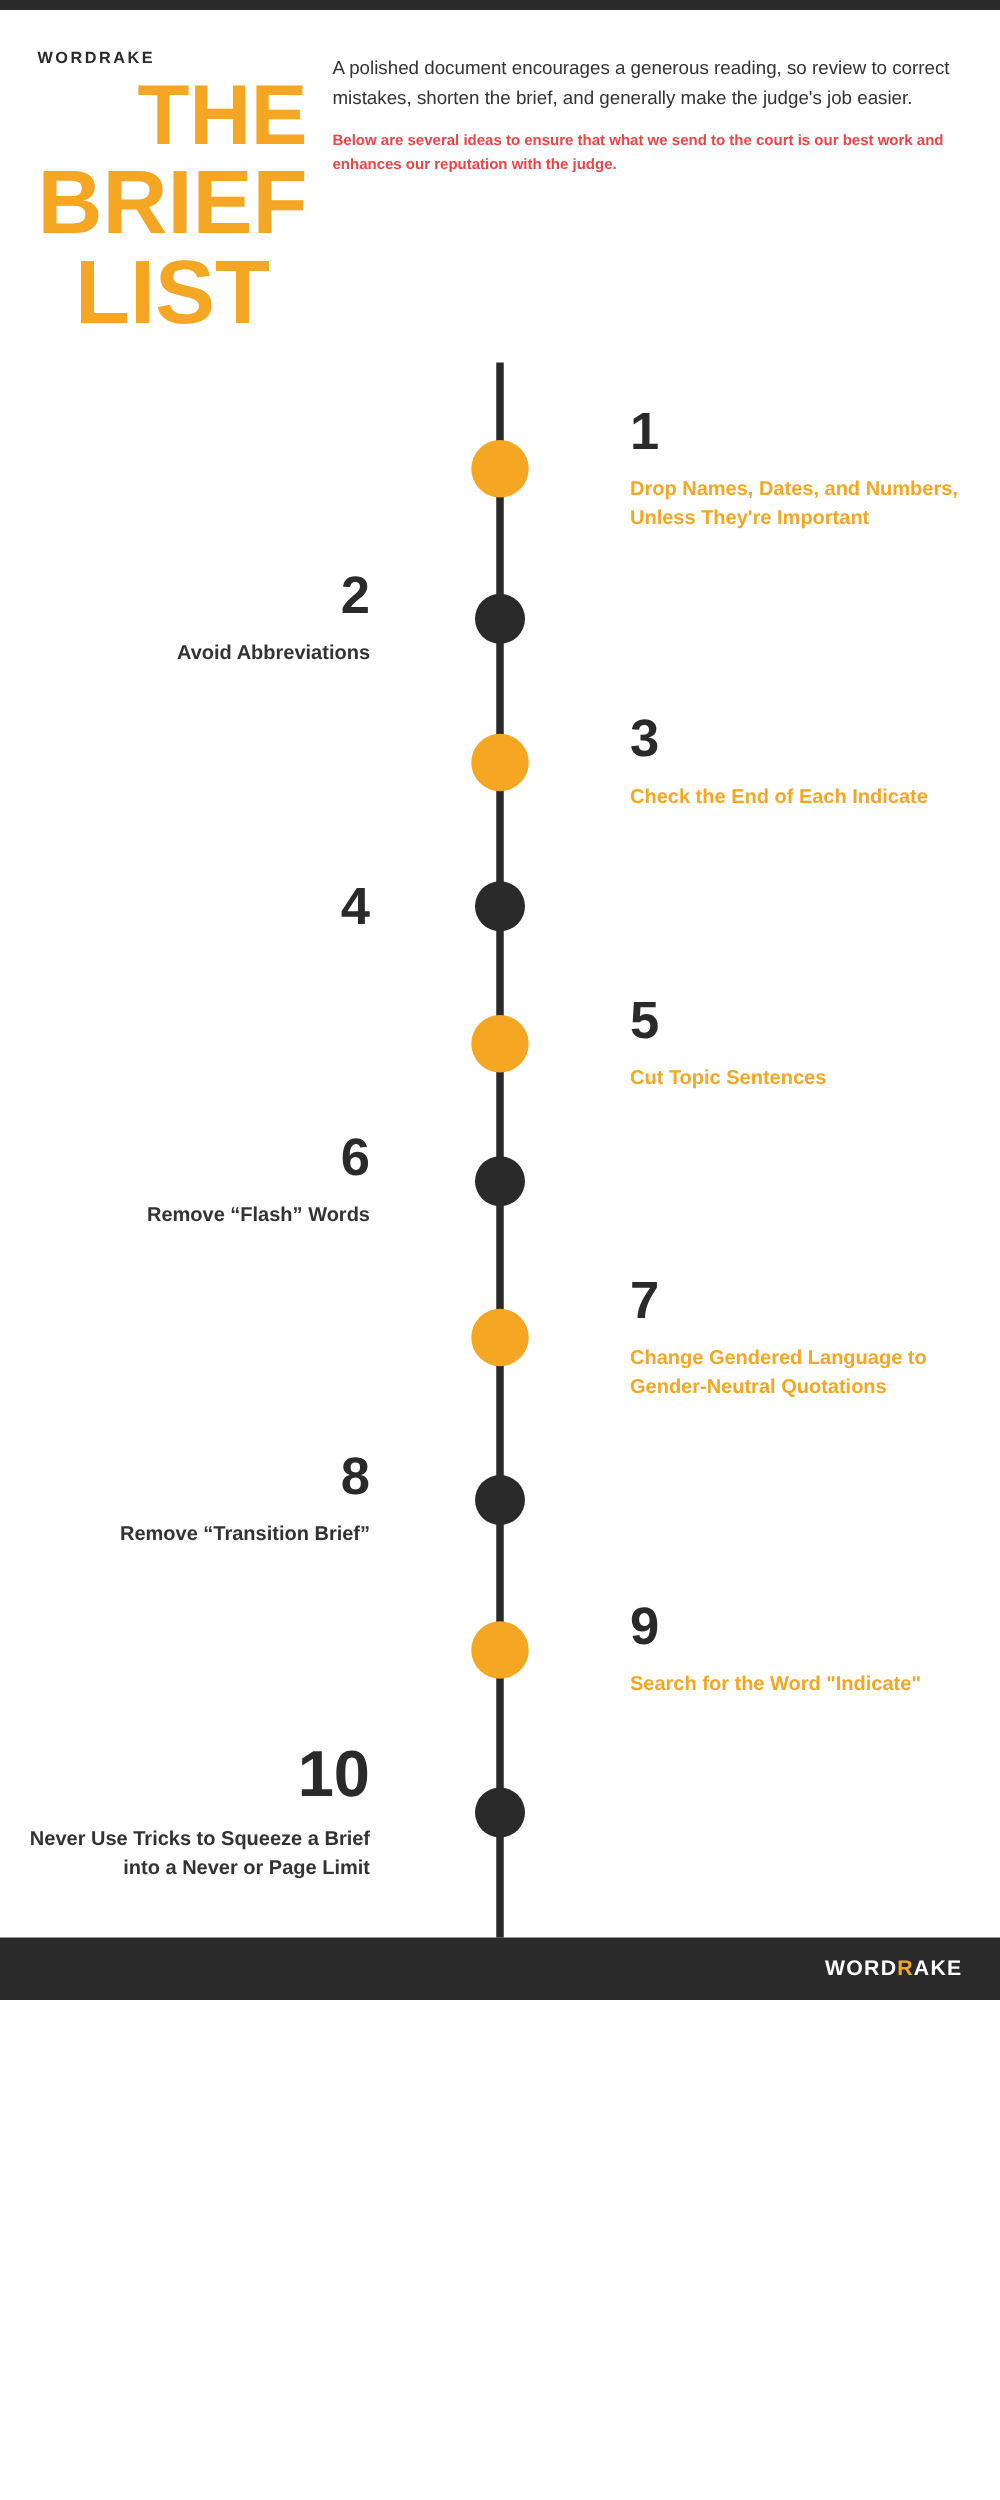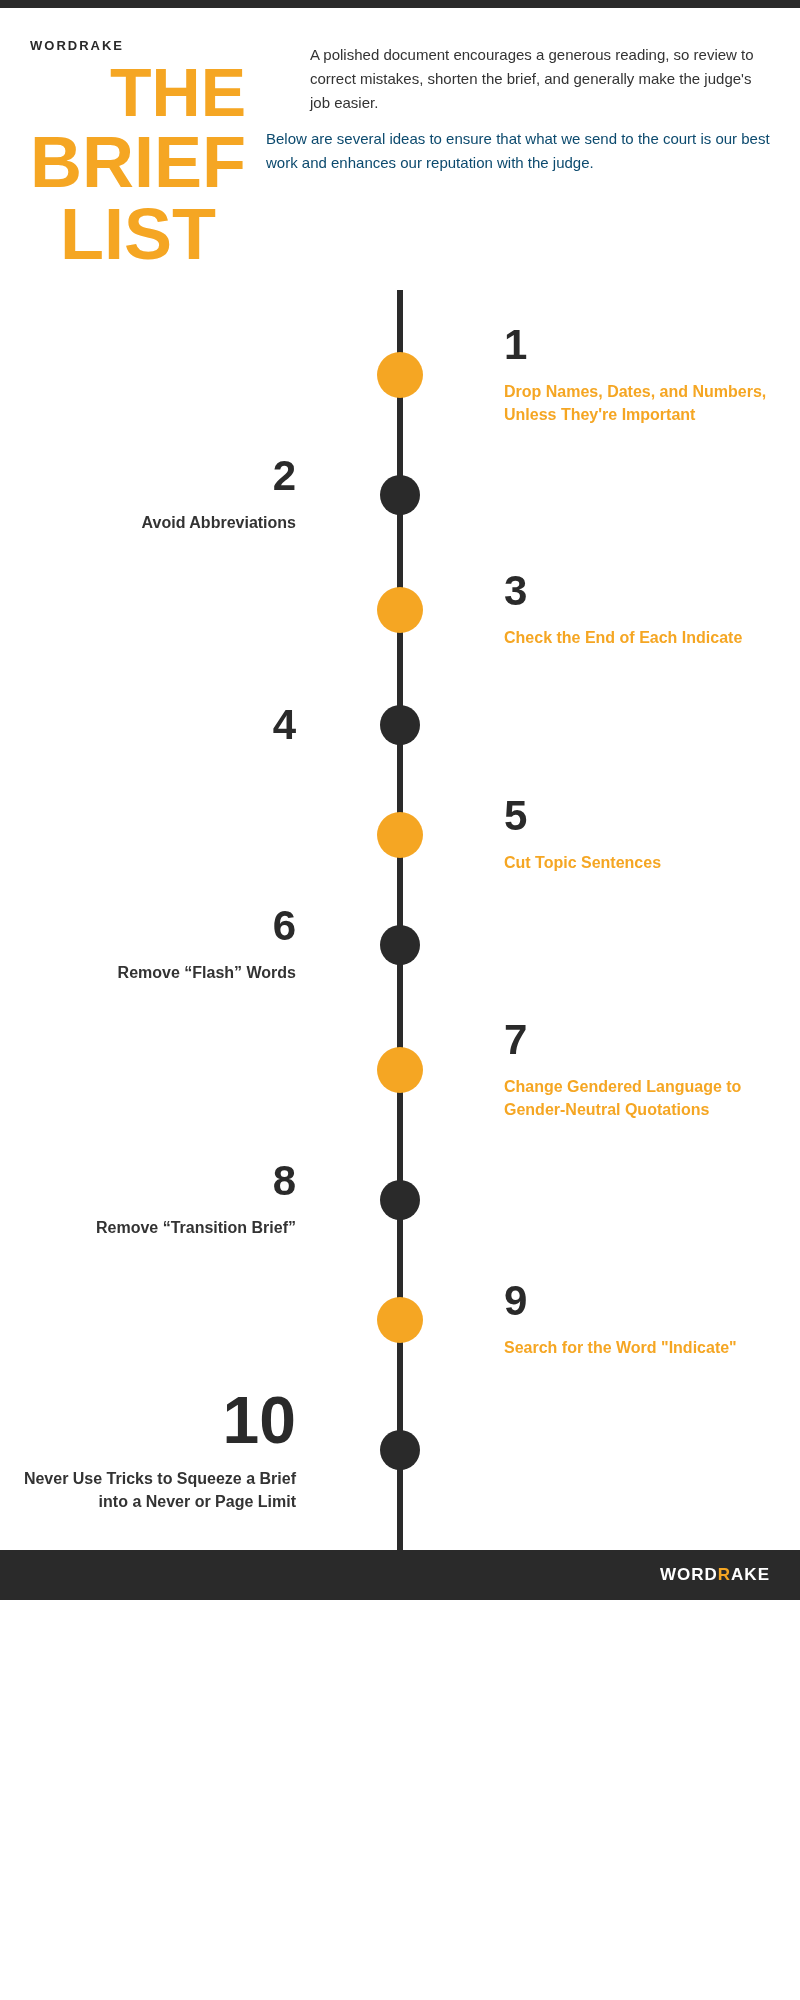--- a/index.html
+++ b/index.html
@@ -76,27 +76,26 @@
       flex: 1;
       padding-left: 20px;
       padding-top: 5px;
     }
 
     .description-text {
       font-size: 15px;
       color: #333;
       line-height: 1.6;
       margin-bottom: 12px;
-      margin-left: 44px;
     }
 
     .description-bold {
-      font-size: 15px;
-      color: #0c4a6e;
-      font-weight: normal;
+      font-size: 12px;
+      color: #ef4444;
+      font-weight: bold;
       line-height: 1.6;
     }
 
     
     .timeline-wrapper {
       position: relative;
       width: 100%;
       padding: 10px 0 30px 0;
     }
 
@@ -293,21 +292,21 @@
     <div class="dot orange"></div>
     <div class="item-content">
       <div class="item-number" style="color:#2a2a2a;">9</div>
       <div class="item-label orange-label">Search for the Word "Indicate"</div>
     </div>
   </div>
 
   <div class="timeline-item left" style="min-height:140px;">
     <div class="dot dark"></div>
     <div class="item-content">
-      <div class="item-number" style="font-size:66px;padding-left:44px;">10</div>
+      <div class="item-number" style="font-size:52px;padding-left:44px;">10</div>
       <div class="item-label">Never Use Tricks to Squeeze a Brief into a Never or Page Limit</div>
     </div>
   </div>
 
 </div>
 
 <div class="bottom-bar">
   <div class="footer-logo">
     <span class="footer-logo-text">WORD<span class="orange-r">R</span>AKE</span>
   </div>

